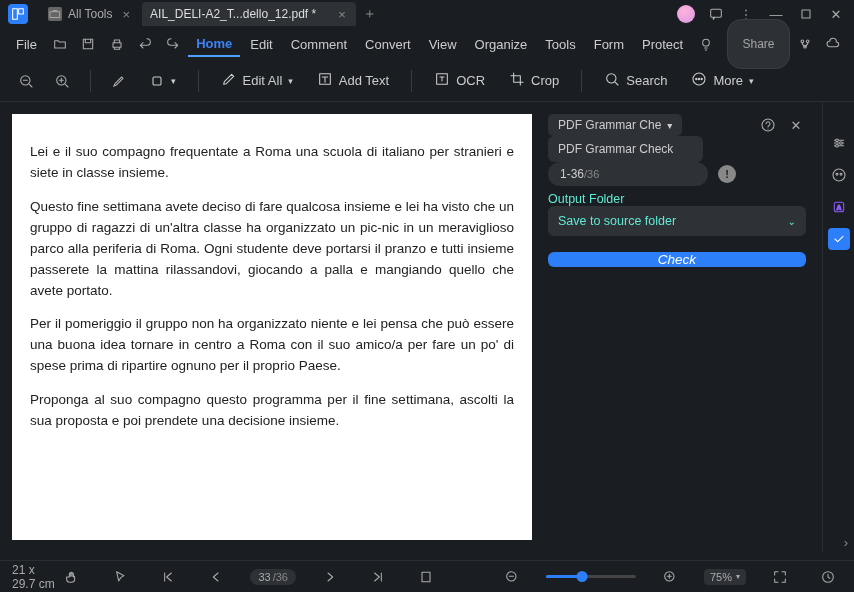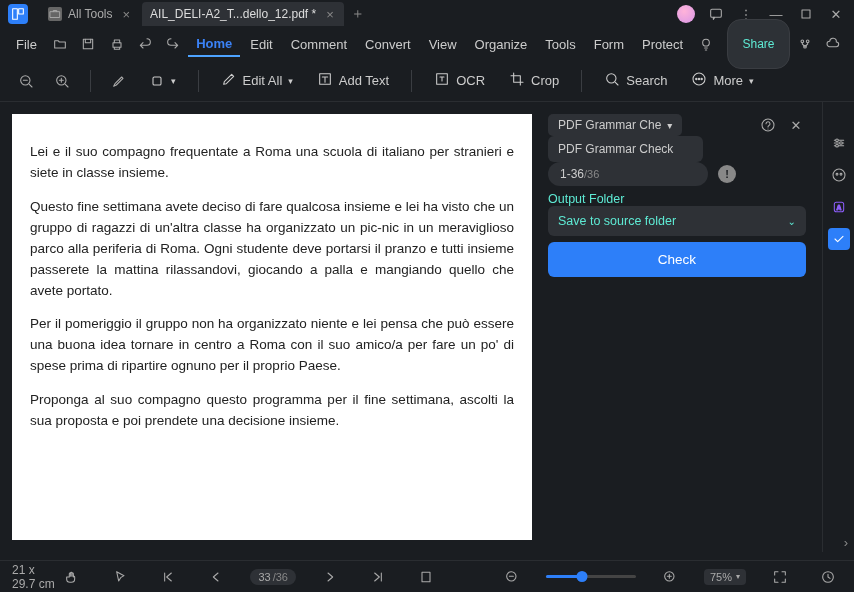--- a/index.html
+++ b/index.html
@@ -1,32 +1,32 @@
 <!DOCTYPE html>
 <html><head>
 <meta charset="utf-8">
 <style>
 * { margin: 0; padding: 0; box-sizing: border-box; font-family: -apple-system, BlinkMacSystemFont, "Segoe UI", Arial, sans-serif; }
 body { width: 854px; height: 592px; background: #1a1d21; color: #c8c8c8; overflow: hidden; position: relative; }
 .titlebar { height: 28px; display: flex; align-items: center; background: #1a1d21; padding-left: 4px; }
 .app-icon { width: 20px; height: 20px; background: #2d7ff9; border-radius: 4px; margin: 0 12px 0 4px; display: flex; align-items: center; justify-content: center; color: white; font-size: 12px; font-weight: bold; }
 .tabs { display: flex; align-items: center; height: 100%; }
 .tab { height: 24px; display: flex; align-items: center; padding: 0 10px 0 8px; margin-right: 2px; font-size: 12px; color: #aaa; cursor: pointer; border-radius: 4px 4px 0 0; }
-.tab.active { background: #2e3136; color: #ddd; }
+.tab.active { background: #2e3136; color: #ddd; gap: 12px; }
 .tab-close { margin-left: 10px; font-size: 13px; color: #888; cursor: pointer; }
 .tab-icon { width: 14px; height: 14px; background: #666; border-radius: 2px; margin-right: 6px; display:flex; align-items:center; justify-content:center; }
 .tab-add { width: 24px; text-align: center; font-size: 14px; color: #888; cursor: pointer; }
 .win-controls { margin-left: auto; display: flex; align-items: center; gap: 2px; padding-right: 4px; }
 .win-btn { width: 28px; height: 24px; display: flex; align-items: center; justify-content: center; font-size: 13px; color: #aaa; cursor: pointer; }
 .avatar { width: 18px; height: 18px; background: radial-gradient(circle at 40% 35%, #ffb3d9, #d896e6); border-radius: 50%; }
 .menubar { height: 32px; display: flex; align-items: center; padding: 0 8px; gap: 2px; }
 .menu-item { font-size: 13px; color: #ccc; padding: 4px 8px; cursor: pointer; }
 .menu-item.active { color: #3b82f6; border-bottom: 2px solid #4da3ff; font-weight: 600; }
 .icon-btn { width: 28px; height: 28px; display: flex; align-items: center; justify-content: center; color: #aaa; cursor: pointer; font-size: 14px; }
-.share-btn { background: #2d3136; border-radius: 14px; padding: 17px 14px; font-size: 12px; color: #5eead4; cursor: pointer; margin-left: 6px; border: 1px solid #3a3d42; }
+.share-btn { background: #2d3136; border-radius: 14px; padding: 17px 14px; font-size: 12px; color: #a3a3a3; cursor: pointer; margin-left: 6px; border: 1px solid #3a3d42; }
 .spacer { flex: 1; }
 .toolbar { height: 42px; display: flex; align-items: center; padding: 0 12px; gap: 8px; border-bottom: 1px solid #2a2d31; }
 .tool-btn { display: flex; align-items: center; gap: 6px; color: #ccc; font-size: 13px; padding: 4px 8px; cursor: pointer; }
 .tool-btn .icn { font-size: 15px; }
 .divider { width: 1px; height: 22px; background: #3a3d42; margin: 0 6px; }
 .content { display: flex; height: 450px; }
 .doc-area { flex: 1; padding: 12px 0 12px 12px; overflow: hidden; }
 .page { background: white; color: #222; padding: 28px 18px; font-size: 13.5px; line-height: 1.55; height: 100%; position: relative; overflow: hidden; text-align: justify; }
 .page p { margin-bottom: 13px; }
 .sidebar { width: 290px; background: #1a1d21; padding: 12px 16px; position: relative; display:flex; flex-direction:column; gap:0; }
@@ -35,21 +35,21 @@
 .sb-select::after { content: "▾"; margin-left: 6px; font-size: 10px; }
 .sb-iconbtn { width: 20px; height: 20px; display: flex; align-items: center; justify-content: center; color: #aaa; cursor: pointer; font-size: 13px; }
 .menu-list { background: #2e3136; border-radius: 6px; overflow: hidden; width: 155px; }
 .menu-list-item { padding: 6px 10px; font-size: 12px; color: #ccc; cursor: pointer; }
 .menu-list-item.highlight { outline: 2px solid #e43c3c; outline-offset: -1px; }
 .page-input { background: #2e3136; border: none; border-radius: 12px; padding: 5px 12px; color: #ccc; font-size: 12px; width: 160px; }
 .page-input-row { display: flex; align-items: center; gap: 10px; }
 .warn-icn { width: 18px; height: 18px; background: #888; border-radius: 50%; color: #1a1d21; display: flex; align-items: center; justify-content: center; font-size: 11px; font-weight: bold; }
 .label { font-size: 12.5px; color: #5eead4; margin-top: 6px; }
 .output-select { background: #2e3136; border-radius: 6px; padding: 8px 10px; font-size: 12.5px; color: #5eead4; display: flex; align-items: center; justify-content: space-between; cursor: pointer; }
-.check-btn { background: #2d7ff9; color: white; border: none; border-radius: 6px; padding: 10px; font-size: 13.5px; cursor: pointer; margin-top: 6px; width: 100%; }
+.check-btn { background: #2d7ff9; color: white; border: none; border-radius: 6px; font-size: 13.5px; cursor: pointer; margin-top: 16px; width: 100%; font-style: italic; }
 .rightbar { width: 32px; background: #1a1d21; border-left: 1px solid #2a2d31; display: flex; flex-direction: column; align-items: center; gap: 10px; padding-top: 30px; }
 .rb-icn { width: 22px; height: 22px; display: flex; align-items: center; justify-content: center; font-size: 13px; color: #aaa; cursor: pointer; border-radius: 4px; }
 .rb-icn.purple { color: #8a5cf6; }
 .rb-icn.check { background: #2d7ff9; color: white; }
 .statusbar { position: absolute; bottom: 0; left: 0; right: 0; height: 32px; display: flex; align-items: center; padding: 0 12px; background: #1a1d21; border-top: 1px solid #2a2d31; font-size: 12px; color: #aaa; }
 .sb-group { display: flex; align-items: center; gap: 20px; }
 .page-num { background: #2e3136; border-radius: 10px; padding: 2px 8px; font-size: 11px; display:flex; align-items:center; gap:2px; }
 .slider-track { width: 90px; height: 3px; background: #444; position: relative; border-radius: 2px; }
 .slider-fill { position: absolute; left: 0; height: 100%; background: #2d7ff9; border-radius: 2px; }
 .slider-thumb { position: absolute; top: -4px; width: 11px; height: 11px; background: #2d7ff9; border-radius: 50%; transform: translateX(-50%); }

